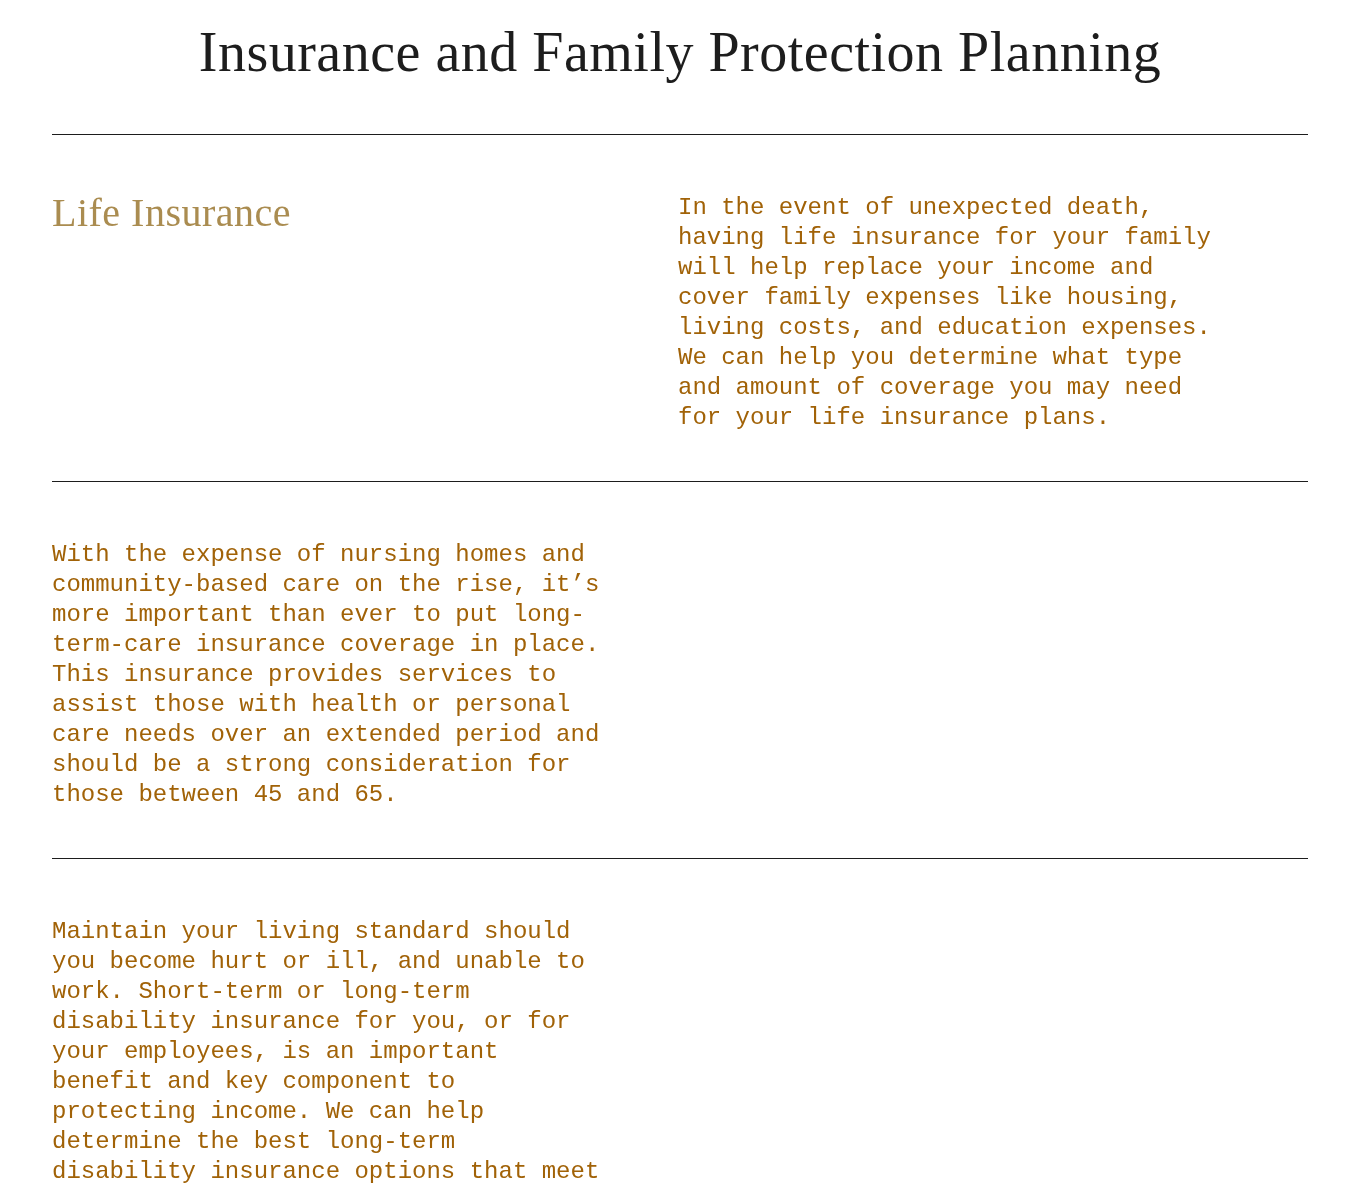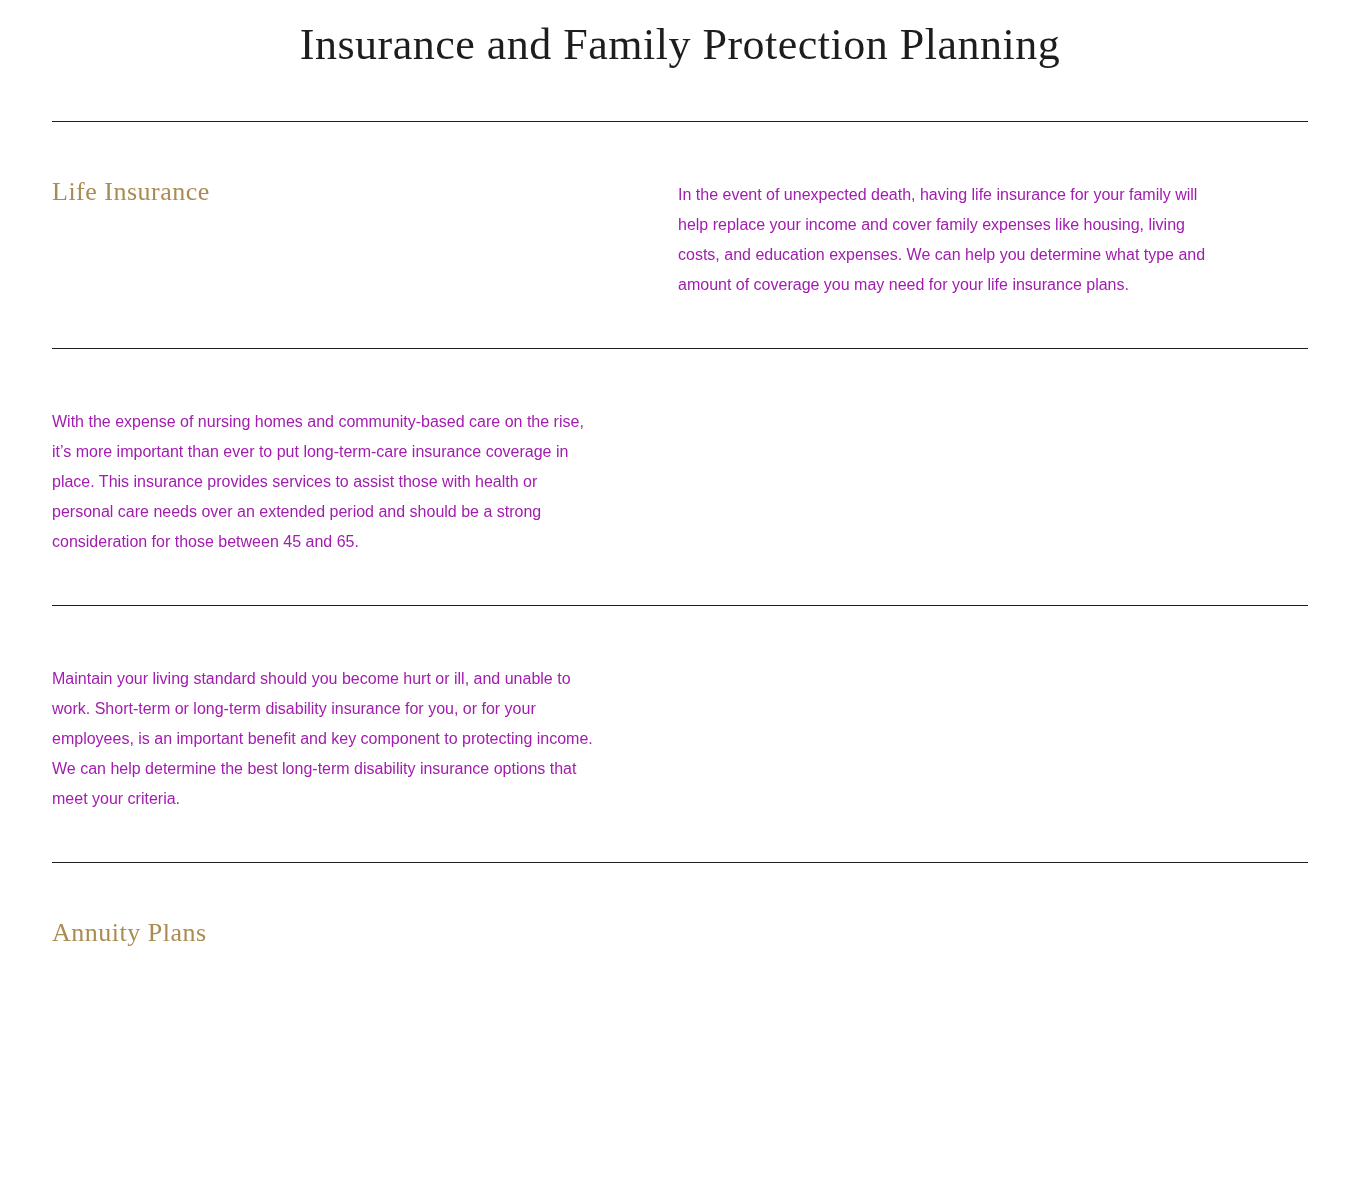--- a/index.html
+++ b/index.html
@@ -13,21 +13,21 @@
     padding: 18px 52px 40px 52px;
     background: #ffffff;
   }
 
   .page-title {
     margin: 0;
     padding: 2px 0 0 0;
     text-align: center;
     font-family: "Liberation Serif", "DejaVu Serif", serif;
     font-weight: 400;
-    font-size: 44px;
+    font-size: 56px;
     line-height: 1.15;
     letter-spacing: 0.5px;
     color: #1d1d1d;
   }
 
   .divider {
     border: none;
     border-top: 1.5px solid #1d1d1d;
     margin: 0;
   }
@@ -37,33 +37,34 @@
     display: flex;
     align-items: flex-start;
     padding: 56px 0 48px 0;
   }
 
   .section-heading {
     flex: 0 0 626px;
     margin: 0;
     font-family: "Liberation Serif", "DejaVu Serif", serif;
     font-weight: 400;
-    font-size: 26px;
+    font-size: 40px;
     line-height: 1.1;
     letter-spacing: 0.5px;
     color: #aa8c50;
   }
 
   .section-body {
     width: 548px;
     margin: 2px 0 0 0;
-    font-size: 16px;
+    font-size: 24px;
     font-weight: 300;
     line-height: 30px;
-    color: #a21caf;
+    color: #a16207;
+    font-family: Liberation Mono, monospace;
   }
 </style>
 </head>
 <body>
 
 <div class="page">
 
   <h1 class="page-title">Insurance and Family Protection Planning</h1>
 
   <hr class="divider after-title">

